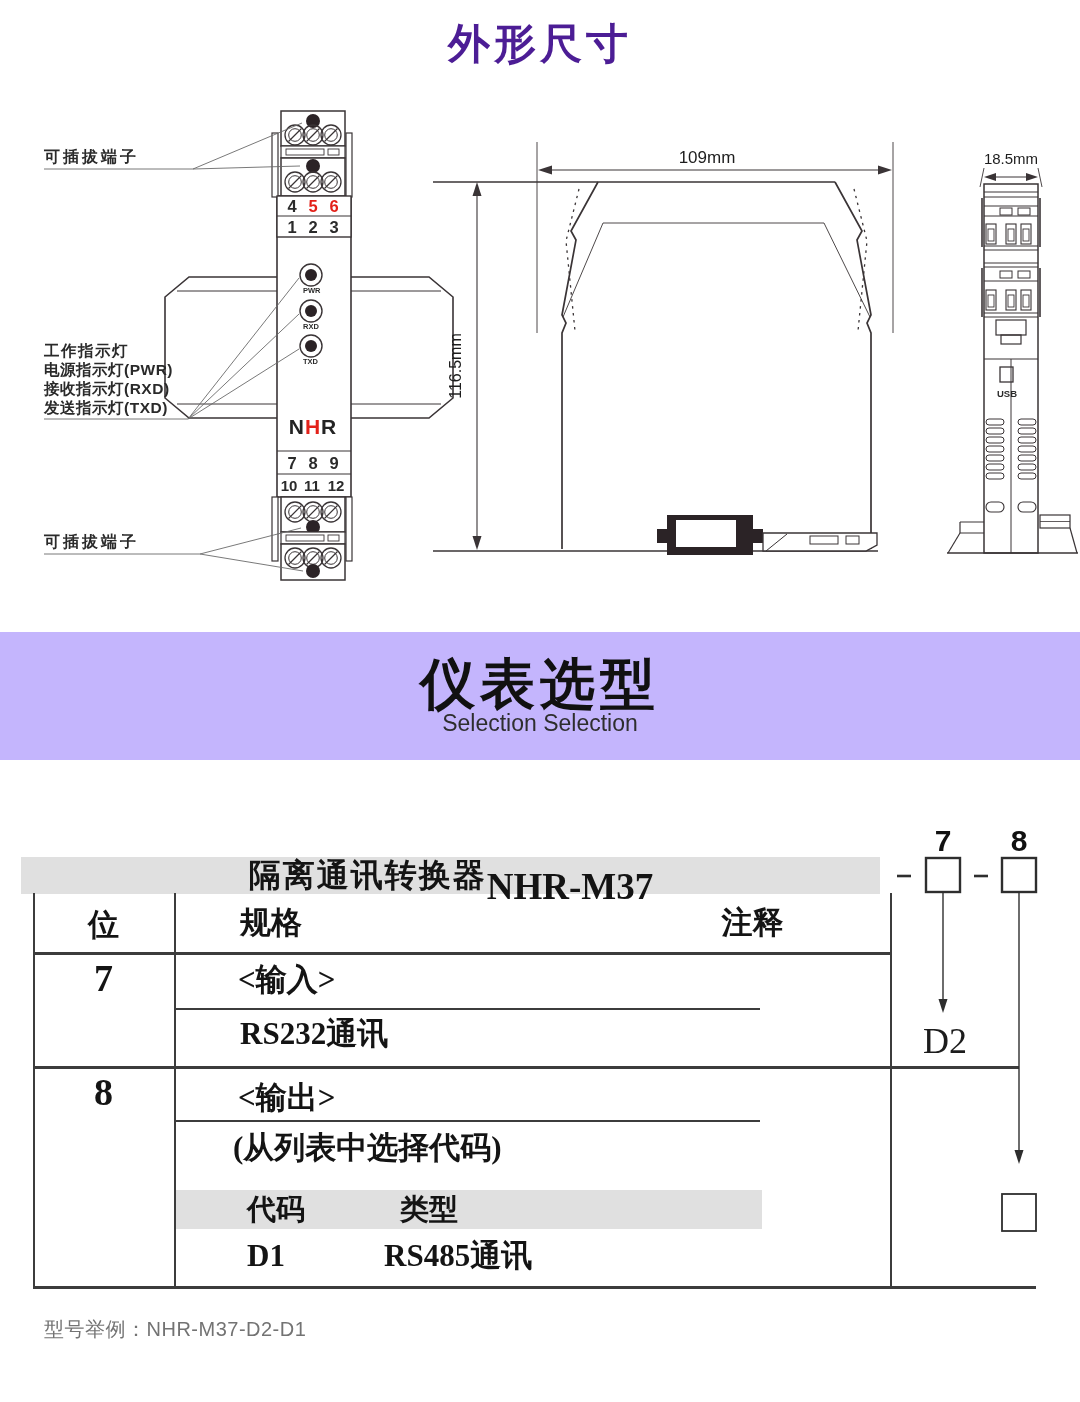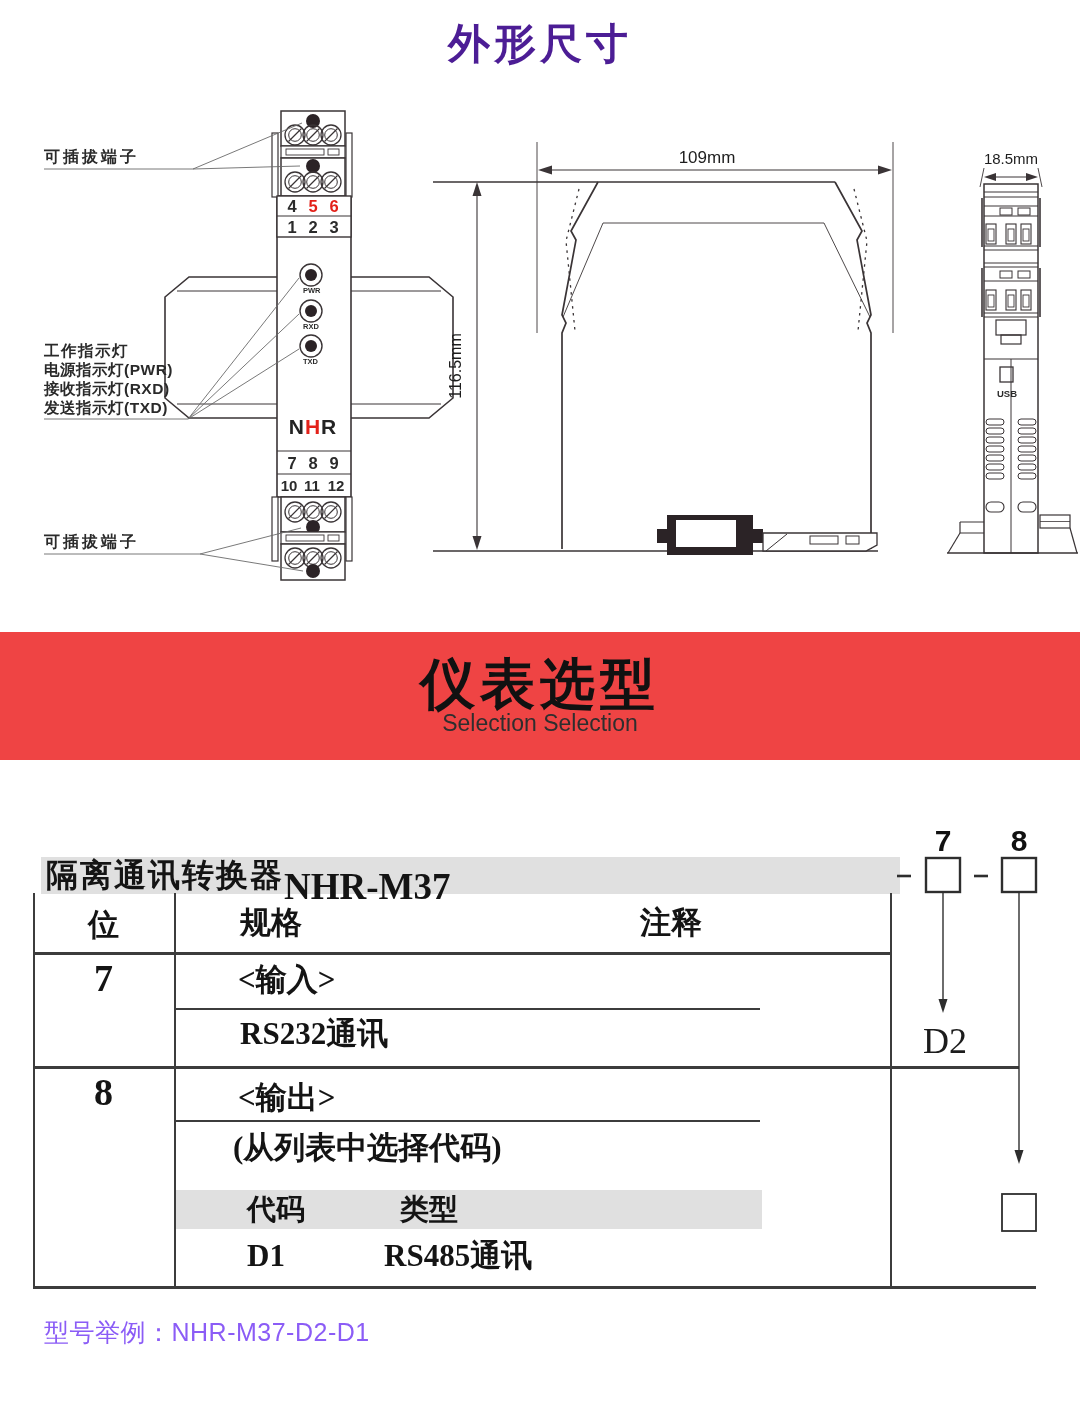--- a/index.html
+++ b/index.html
@@ -10,34 +10,34 @@
   .sans{font-family:"Liberation Sans","DejaVu Sans",sans-serif;}
 
   
   .page-title{left:0;top:16px;width:1080px;text-align:center;font-size:42px;font-weight:bold;
               letter-spacing:4px;color:#4c1d95;}
   svg text{stroke:none;}
   .svg-sans{font-family:"Liberation Sans","DejaVu Sans",sans-serif;}
   .svg-serif{font-family:"Liberation Serif","DejaVu Serif",serif;}
 
   
-  .banner{left:0;top:632px;width:1080px;height:128px;background:#ef4444;
+  .banner{left:0;top:632px;width:1080px;height:128px;background:#c4b5fd;
           display:flex;flex-direction:column;align-items:center;justify-content:center;}
   .banner-title{font-size:55px;font-weight:bold;letter-spacing:5px;color:#111;line-height:1.0;}
   .banner-sub{font-size:23px;color:#2e2e2e;margin-top:0px;line-height:1.0;}
 
   
-  .bar{left:41px;top:857px;width:859px;height:37px;background:#e0e0e0;
-       display:flex;align-items:center;justify-content:flex-start;}
+  .bar{left:21px;top:857px;width:859px;height:37px;background:#e0e0e0;
+       display:flex;align-items:center;justify-content:center;}
   .bar-name{font-size:32px;font-weight:bold;letter-spacing:2px;color:#141414;padding-left:5px;}
   .bar-model{font-size:37px;font-weight:bold;color:#141414;padding-right:4px;margin-top:22px;}
   .tline{background:#3c3c3c;}
   .tcell{font-weight:bold;color:#141414;line-height:1.1;white-space:nowrap;}
   .graybar2{left:176px;top:1190px;width:586px;height:39px;background:#e0e0e0;}
-  .example{color:#8b5cf6;font-size:25px;letter-spacing:0.5px;white-space:nowrap;}
+  .example{color:#737373;font-size:20px;letter-spacing:0.5px;white-space:nowrap;}
 </style>
 </head>
 <body>
 
 <div id="root">
 
   <div class="abs page-title">外形尺寸</div>
 
   <svg class="abs" style="left:0;top:0" width="1080" height="628" viewBox="0 0 1080 628">
     <defs>
@@ -284,21 +284,21 @@
   <div class="abs tline" style="left:174px;top:893px;width:2px;height:396px"></div>
   <div class="abs tline" style="left:33px;top:952px;width:859px;height:2.5px"></div>
   <div class="abs tline" style="left:176px;top:1008px;width:584px;height:2px"></div>
   <div class="abs tline" style="left:33px;top:1066px;width:986px;height:2.5px"></div>
   <div class="abs tline" style="left:176px;top:1120px;width:584px;height:2px"></div>
   <div class="abs tline" style="left:33px;top:1286px;width:1003px;height:3px"></div>
   <div class="abs graybar2"></div>
 
   <div class="abs tcell serif" style="left:33px;top:908px;width:141px;text-align:center;font-size:31px">位</div>
   <div class="abs tcell serif" style="left:240px;top:906px;font-size:31px">规格</div>
-  <div class="abs tcell serif" style="left:640px;top:906px;width:225px;text-align:left;font-size:31px">注释</div>
+  <div class="abs tcell serif" style="left:640px;top:906px;width:225px;text-align:center;font-size:31px">注释</div>
 
   <div class="abs tcell serif" style="left:33px;top:958px;width:141px;text-align:center;font-size:38px">7</div>
   <div class="abs tcell serif" style="left:238px;top:963px;font-size:31px">&lt;输入&gt;</div>
   <div class="abs tcell serif" style="left:240px;top:1017px;font-size:31px">RS232通讯</div>
 
   <div class="abs tcell serif" style="left:33px;top:1072px;width:141px;text-align:center;font-size:38px">8</div>
   <div class="abs tcell serif" style="left:238px;top:1081px;font-size:31px">&lt;输出&gt;</div>
   <div class="abs tcell serif" style="left:233px;top:1131px;font-size:31px">(从列表中选择代码)</div>
   <div class="abs tcell serif" style="left:247px;top:1194px;font-size:29px">代码</div>
   <div class="abs tcell serif" style="left:400px;top:1194px;font-size:29px">类型</div>

